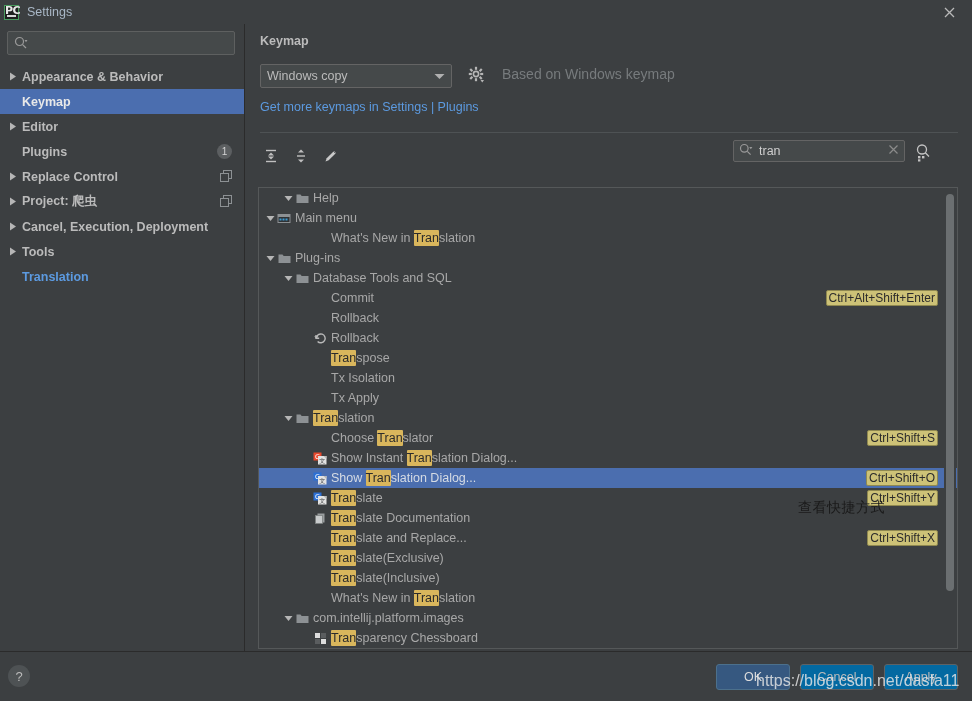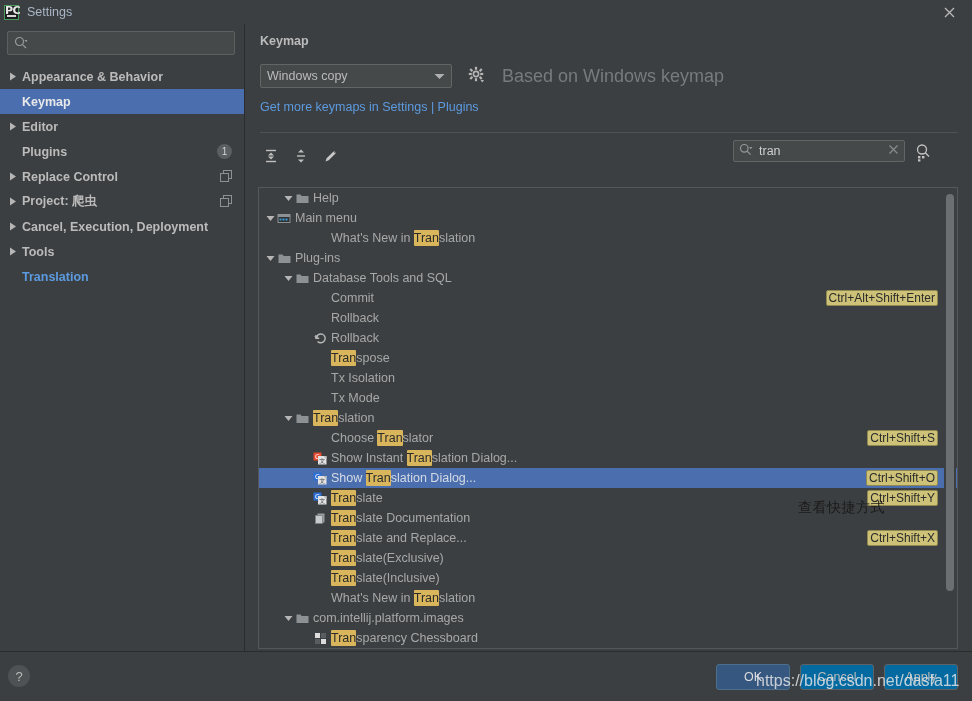--- a/index.html
+++ b/index.html
@@ -75,21 +75,21 @@
   #main { position: absolute; left: 246px; top: 24px; width: 726px; height: 627px; background: #3c3f41; }
   #panel-title { position: absolute; left: 14px; top: 10px; font-size: 12.5px; font-weight: bold; color: #bbbbbb; }
 
   #keymap-select {
     position: absolute; left: 14px; top: 40px; width: 192px; height: 24px;
     background: #45494a; border: 1px solid #646464; border-radius: 2px;
     display: flex; align-items: center; padding: 0 6px; color: #bbb; font-size: 12.5px;
   }
   #keymap-select .sel-caret { margin-left: auto; }
   #gear-btn { position: absolute; left: 222px; top: 42px; width: 20px; height: 20px; }
-  #based-on { position: absolute; left: 256px; top: 42px; font-size: 18px; color: #777b7d; }
+  #based-on { position: absolute; left: 256px; top: 42px; font-size: 14px; color: #777b7d; }
   #more-keymaps { position: absolute; left: 14px; top: 76px; font-size: 12.5px; color: #5c9ae0; }
 
   #divider { position: absolute; left: 14px; top: 108px; width: 698px; height: 1px; background: #4e5254; }
 
   #toolbar { position: absolute; left: 12px; top: 118px; height: 28px; display: flex; align-items: center; gap: 4px; }
   .tb-btn { width: 26px; height: 26px; display: flex; align-items: center; justify-content: center; }
 
   #find-box {
     position: absolute; left: 487px; top: 116px; width: 172px; height: 22px;
     background: #45494a; border: 1px solid #646464; border-radius: 2px;
@@ -483,21 +483,21 @@
             <span class="ticon empty"></span>
             <span class="tlabel">Tx Isolation</span>
           </div>
           <div class="trow" style="padding-left: 42px;">
             <span class="tarrow empty">
               <svg width="9" height="7" viewBox="0 0 9 7">
                 <path d="M0.5 1 L8.5 1 L4.5 6 z" fill="#b6b6b6"></path>
               </svg>
             </span>
             <span class="ticon empty"></span>
-            <span class="tlabel">Tx Mode</span>
+            <span class="tlabel">Tx Apply</span>
           </div>
           <div class="trow" style="padding-left: 24px;">
             <span class="tarrow">
               <svg width="9" height="7" viewBox="0 0 9 7">
                 <path d="M0.5 1 L8.5 1 L4.5 6 z" fill="#b6b6b6"></path>
               </svg>
             </span>
             <span class="ticon">
               <svg width="13" height="13" viewBox="0 0 13 13">
                 <path d="M0.5 2.5 h4 l1.2 1.4 h6.8 v7 h-12 z" fill="#8d9194"></path>

